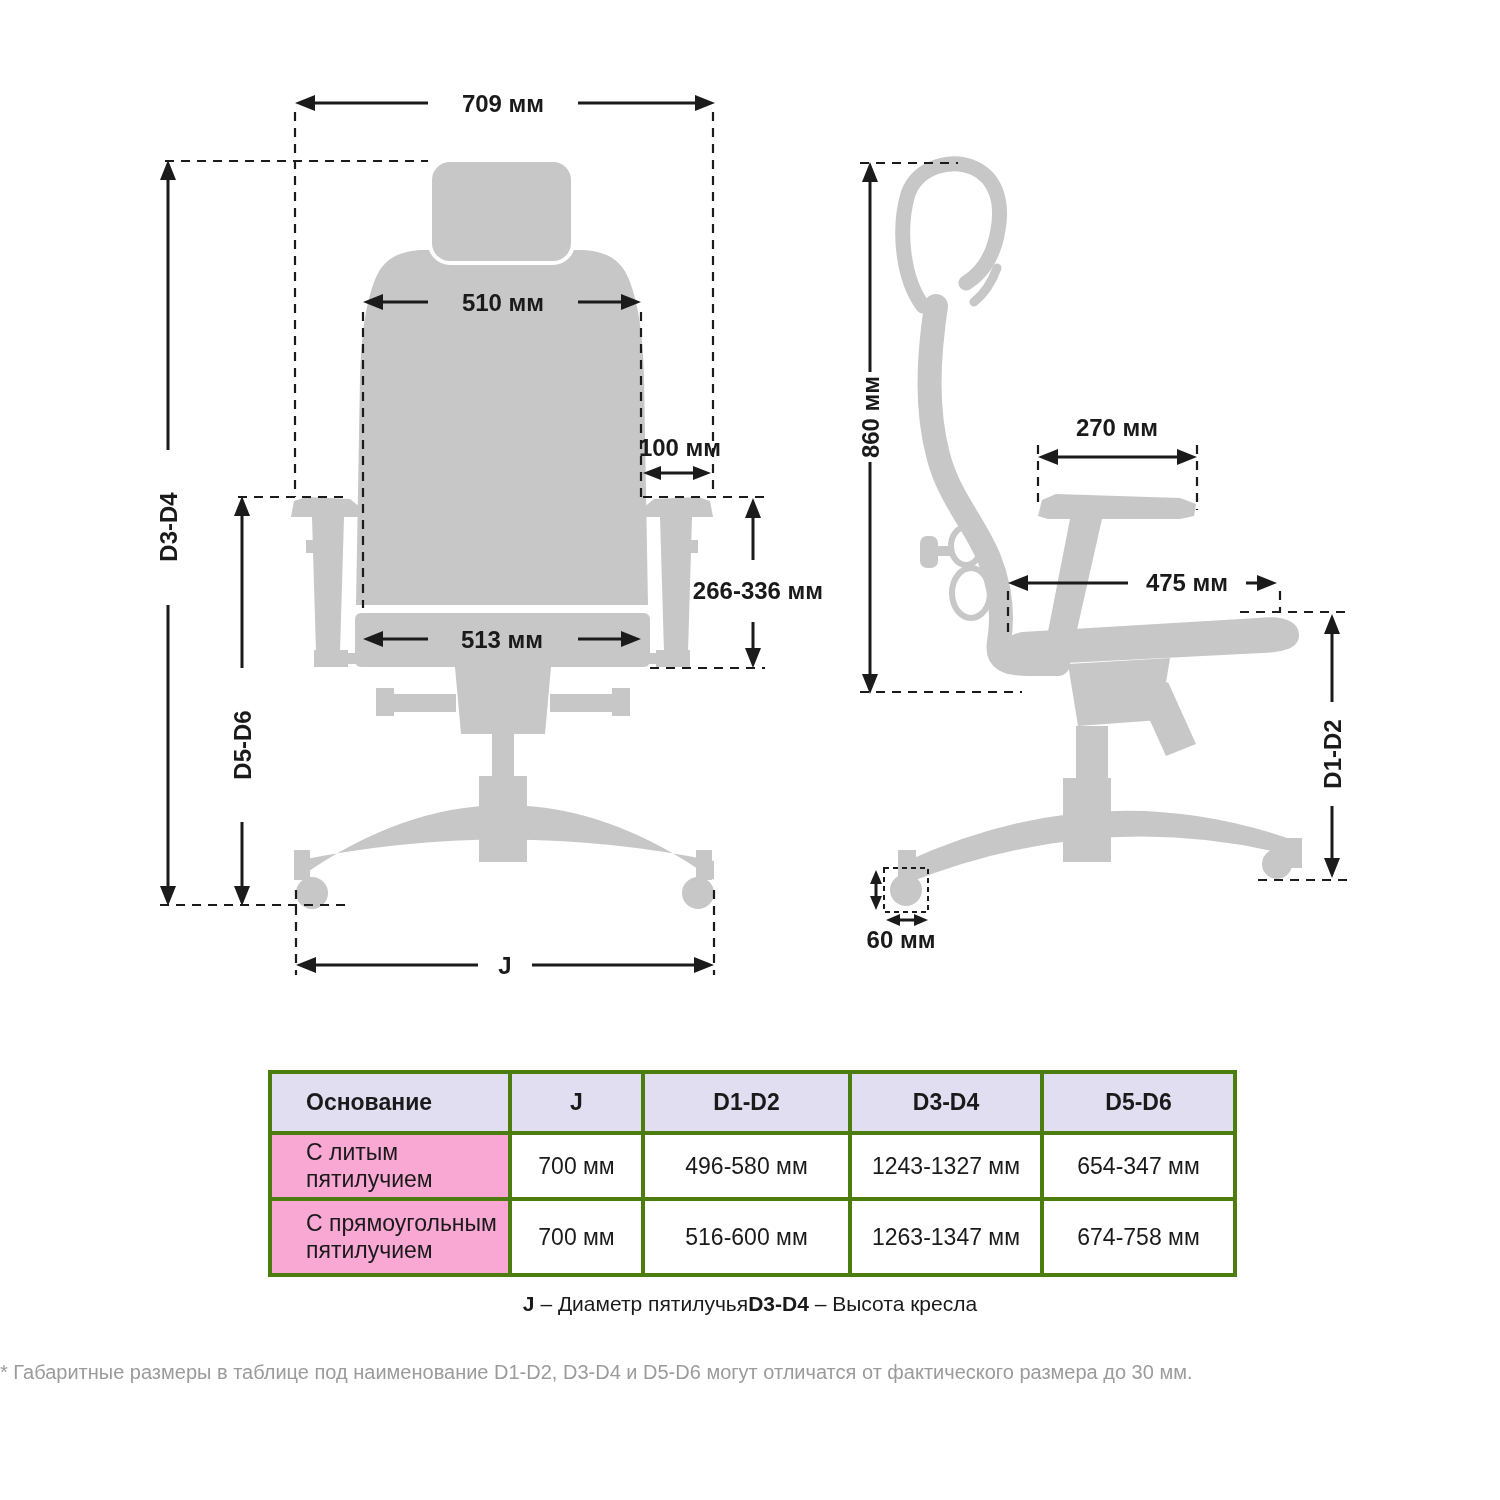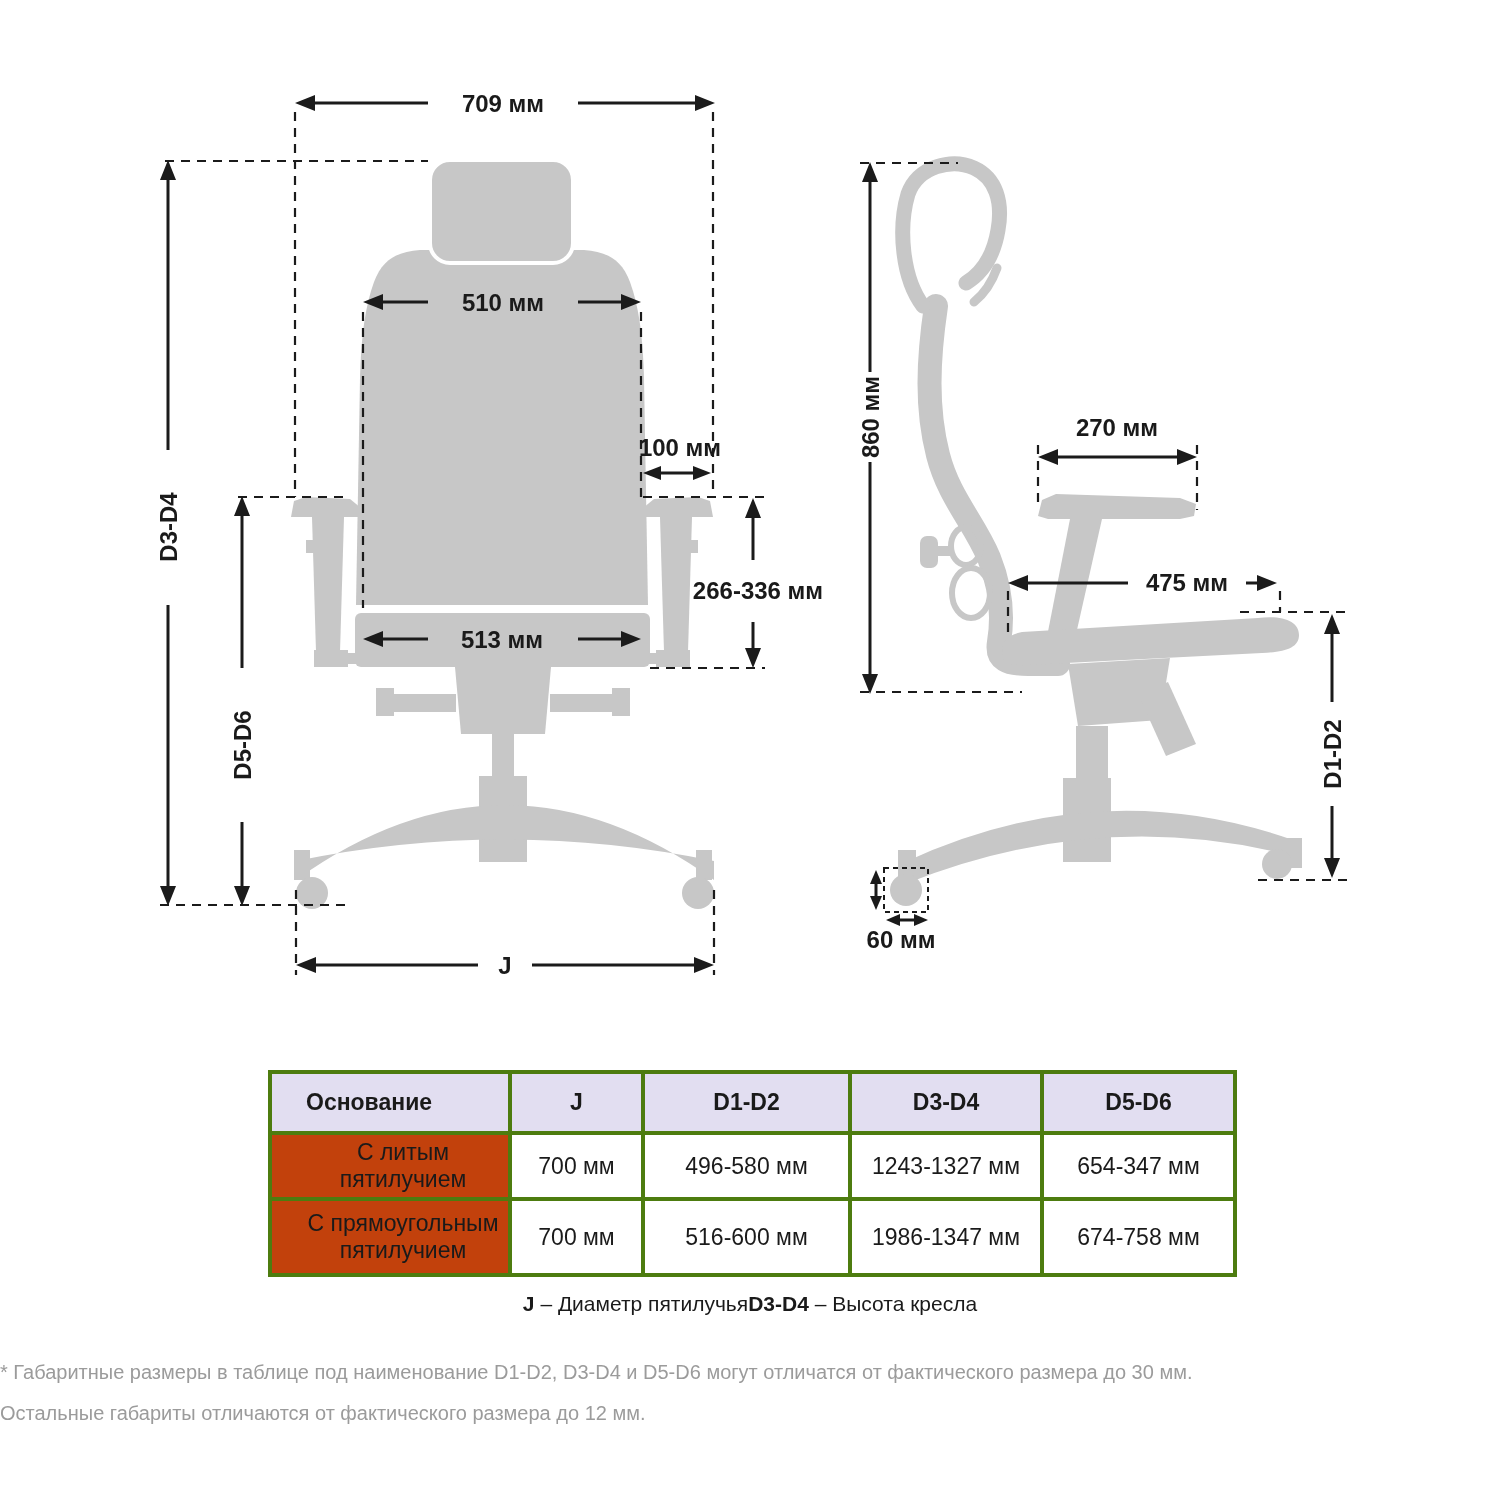--- a/index.html
+++ b/index.html
@@ -20,21 +20,21 @@
   table.dims{
     position:absolute;left:268px;top:1070px;width:965px;
     border-collapse:collapse;table-layout:fixed;
     font-size:23px;color:#1a1a1a;
   }
   table.dims td,table.dims th{
     border:4px solid #4d7c0f;text-align:center;vertical-align:middle;padding:4px 8px;
   }
   table.dims th{background:#E2DEF1;font-weight:bold;height:49px;}
   table.dims th.lbl, table.dims td.lbl{text-align:left;padding-left:34px;}
-  table.dims td.lbl{background:#c2410c;text-align:center;}
+  table.dims td.lbl{background:#f9a8d4;}
   table.dims tr.r1 td{height:48px;}
   table.dims tr.r2 td{height:64px;}
   
   .legend{
     position:absolute;left:0;top:1292px;width:1500px;
     display:flex;justify-content:center;
     font-size:21px;color:#1a1a1a;white-space:nowrap;
   }
   .legend b{font-weight:bold;}
   
@@ -241,29 +241,28 @@
     <td class="lbl">С литым пятилучием</td>
     <td>700 мм</td>
     <td>496-580 мм</td>
     <td>1243-1327 мм</td>
     <td>654-347 мм</td>
   </tr>
   <tr class="r2">
     <td class="lbl">С прямоугольным пятилучием</td>
     <td>700 мм</td>
     <td>516-600 мм</td>
-    <td>1986-1347 мм</td>
+    <td>1263-1347 мм</td>
     <td>674-758 мм</td>
   </tr>
 </tbody>
     </table>
 
 <div class="legend">
   <span><b>J</b> <span>– Диаметр пятилучья</span></span>
   <span><b>D3-D4</b> <span>– Высота кресла</span></span>
 </div>
 
 <div class="footnotes">
   <div>* Габаритные размеры в таблице под наименование D1-D2, D3-D4 и D5-D6 могут отличатся от фактического размера до 30 мм.</div>
-  <div>Остальные габариты отличаются от фактического размера до 12 мм.</div>
 </div>
 
 </div>
 
 </body></html>

